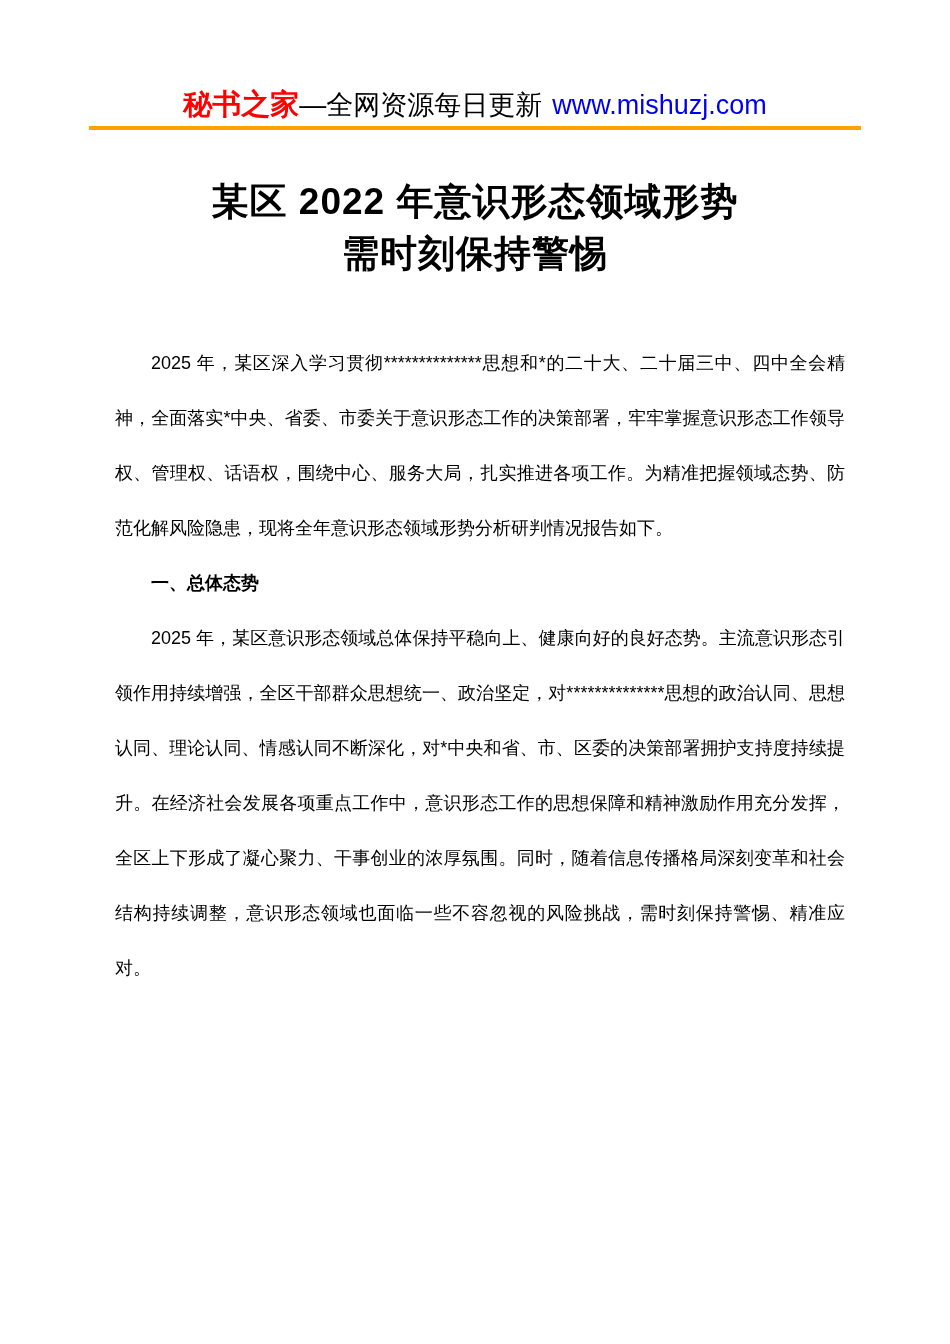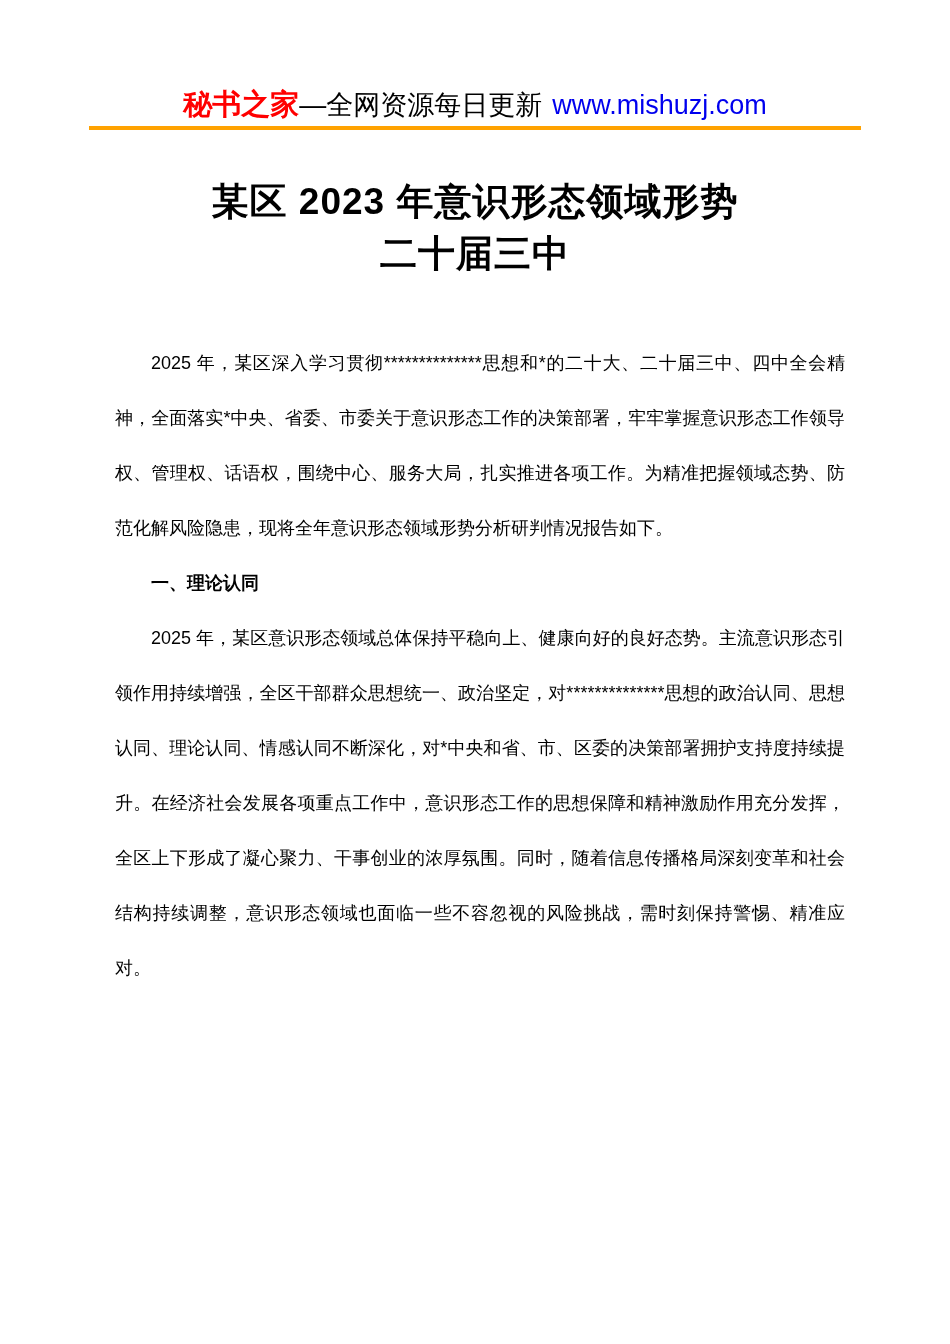--- a/index.html
+++ b/index.html
@@ -67,23 +67,23 @@
 
 <div class="page">
 
   <div class="site-header">
     <span class="brand" style="color: rgb(255, 0, 0);">秘书之家</span><span class="tagline">—全网资源每日更新</span><span class="url" style="color: rgb(0, 0, 238);">www.mishuzj.com</span>
   </div>
 
   <div class="header-rule" style="background: rgb(255, 162, 0);"></div>
 
   <div class="title-block">
-    <div>某区 2023 年意识形态领域形势</div>
-    <div>二十届三中</div>
+    <div>某区 2022 年意识形态领域形势</div>
+    <div>需时刻保持警惕</div>
   </div>
 
   <div class="doc-body">
       <p class="para">2025 年，某区深入学习贯彻**************思想和*的二十大、二十届三中、四中全会精神，全面落实*中央、省委、市委关于意识形态工作的决策部署，牢牢掌握意识形态工作领导权、管理权、话语权，围绕中心、服务大局，扎实推进各项工作。为精准把握领域态势、防范化解风险隐患，现将全年意识形态领域形势分析研判情况报告如下。</p>
-      <p class="para bold">一、理论认同</p>
+      <p class="para bold">一、总体态势</p>
       <p class="para">2025 年，某区意识形态领域总体保持平稳向上、健康向好的良好态势。主流意识形态引领作用持续增强，全区干部群众思想统一、政治坚定，对**************思想的政治认同、思想认同、理论认同、情感认同不断深化，对*中央和省、市、区委的决策部署拥护支持度持续提升。在经济社会发展各项重点工作中，意识形态工作的思想保障和精神激励作用充分发挥，全区上下形成了凝心聚力、干事创业的浓厚氛围。同时，随着信息传播格局深刻变革和社会结构持续调整，意识形态领域也面临一些不容忽视的风险挑战，需时刻保持警惕、精准应对。</p>
     </div>
 
 </div>
 
 </body></html>

